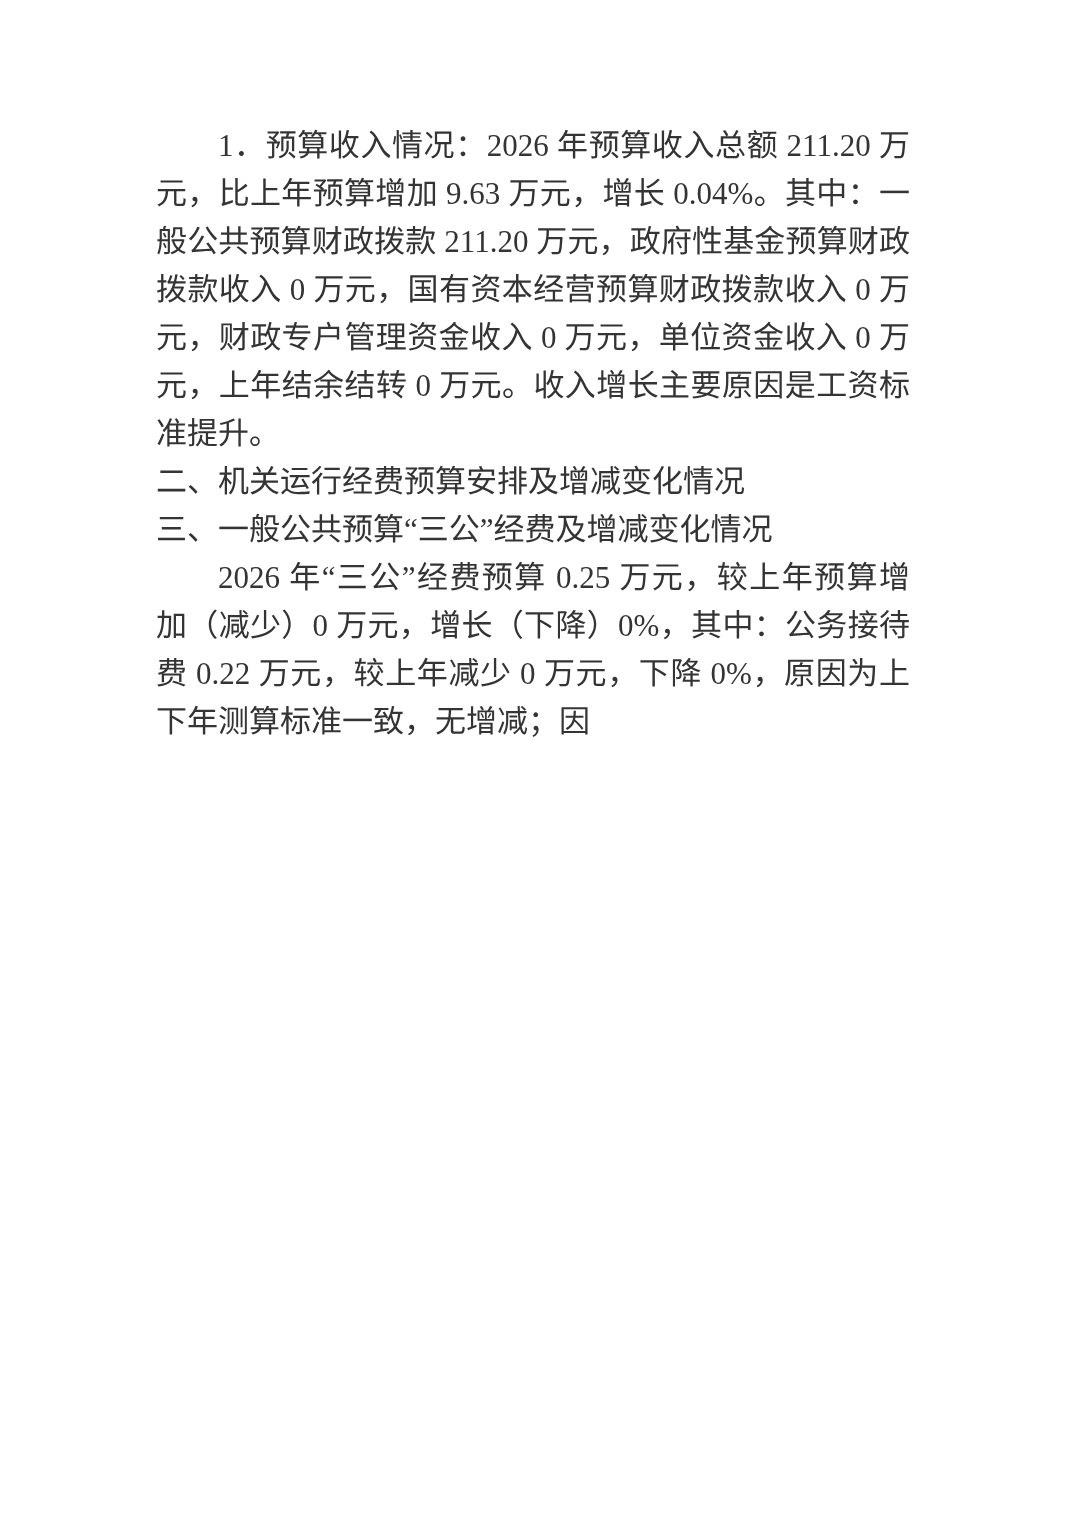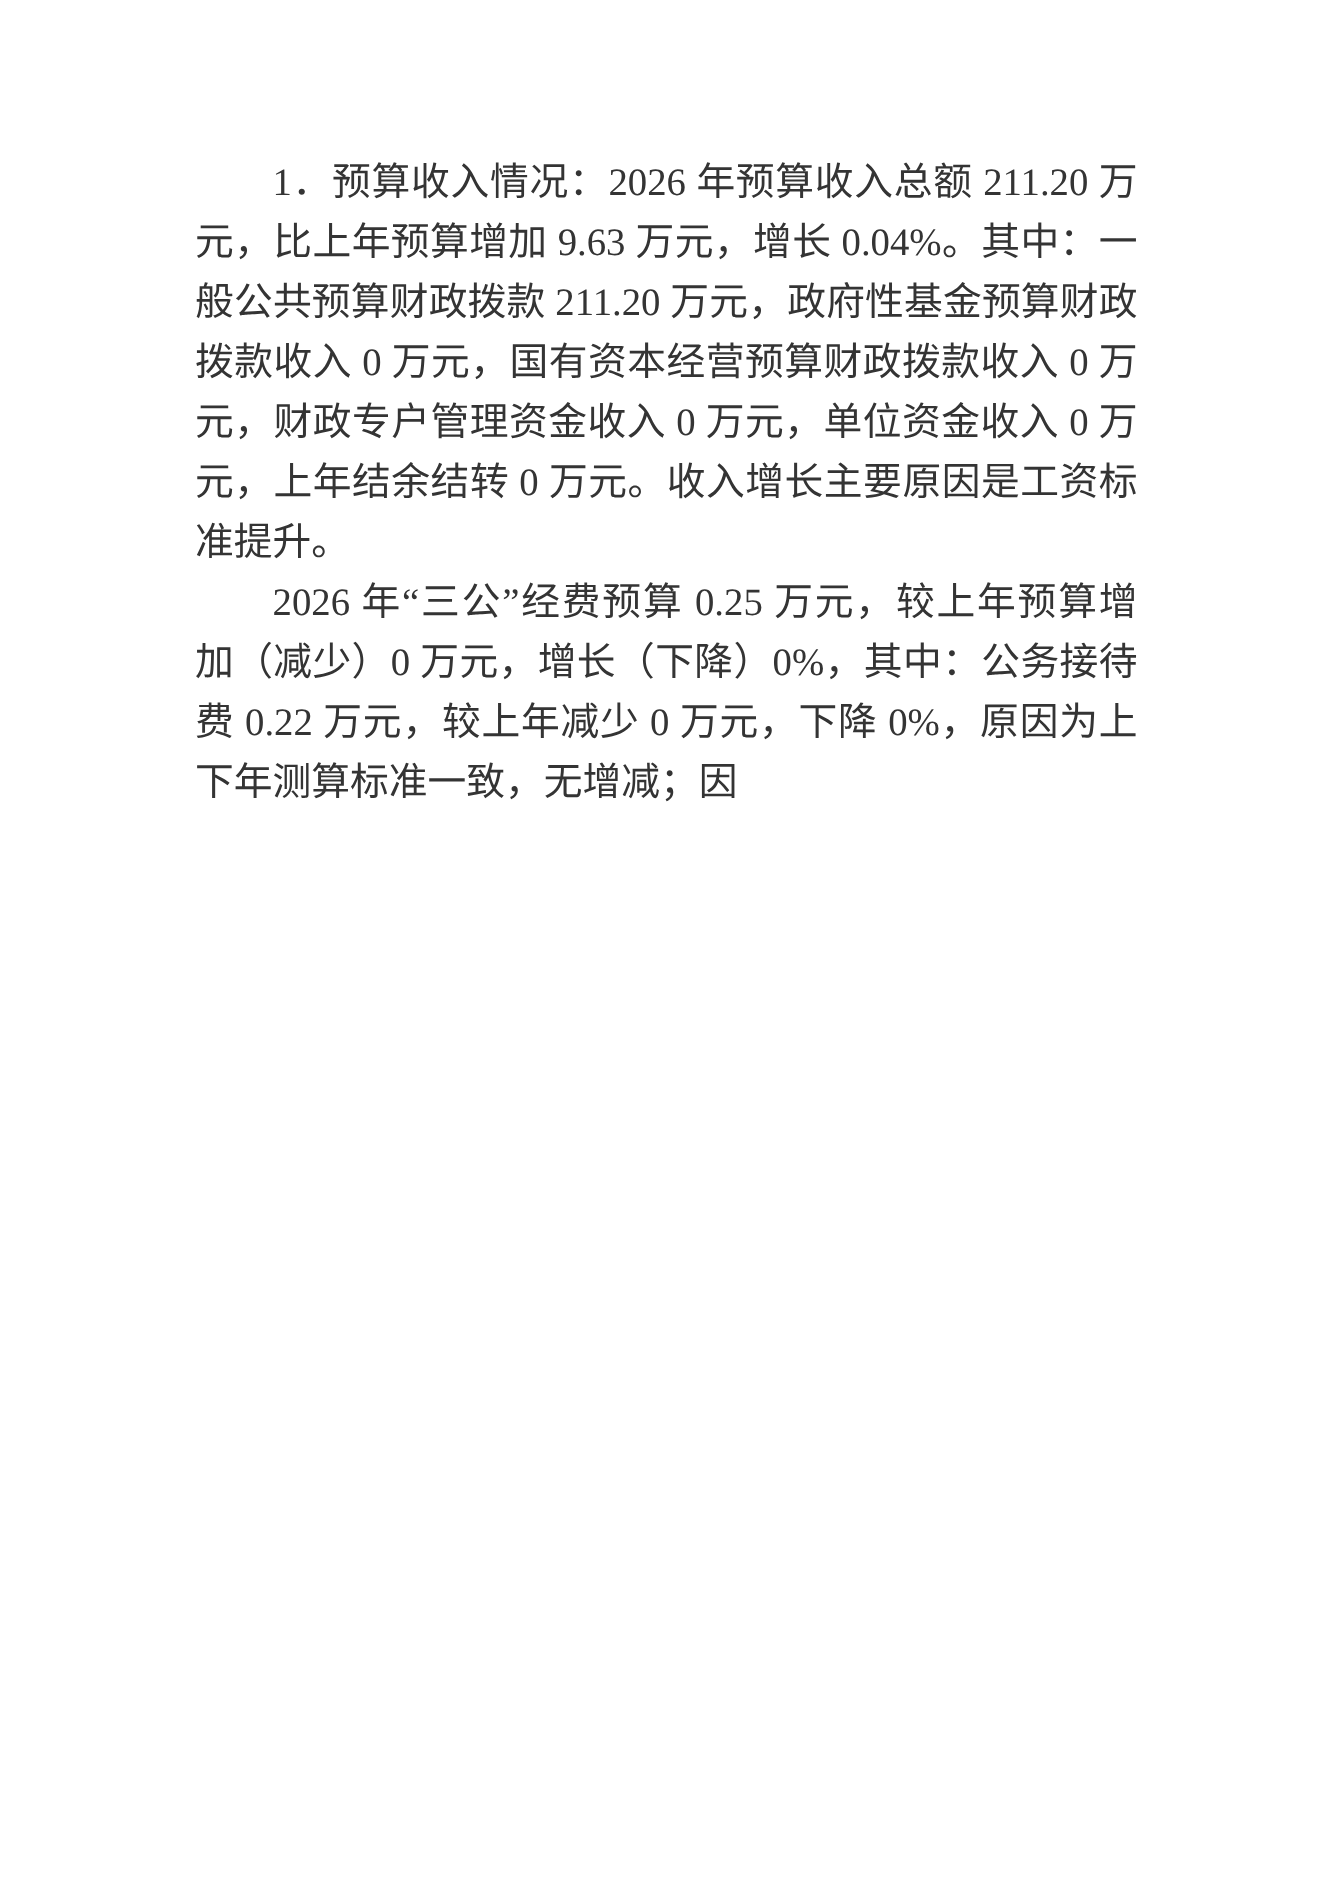--- a/index.html
+++ b/index.html
@@ -35,17 +35,19 @@
     text-indent: 0;
   }
 </style>
 </head>
 <body>
 
 <div class="page">
   <p class="para-indent">1．预算收入情况：2026 年预算收入总额 211.20 万元，比上年预算增加 9.63 万元，增长 0.04%。其中：一般公共预算财政拨款 211.20 万元，政府性基金预算财政拨款收入 0 万元，国有资本经营预算财政拨款收入 0 万元，财政专户管理资金收入 0 万元，单位资金收入 0 万元，上年结余结转 0 万元。收入增长主要原因是工资标准提升。</p>
 
 
+  <p class="section-heading">二、机关运行经费预算安排及增减变化情况</p>
 
 
+  <p class="section-heading">三、一般公共预算“三公”经费及增减变化情况</p>
 
   <p class="para-indent">2026 年“三公”经费预算 0.25 万元，较上年预算增加（减少）0 万元，增长（下降）0%，其中：公务接待费 0.22 万元，较上年减少 0 万元，下降 0%，原因为上下年测算标准一致，无增减；因</p>
 </div>
 
 </body></html>

